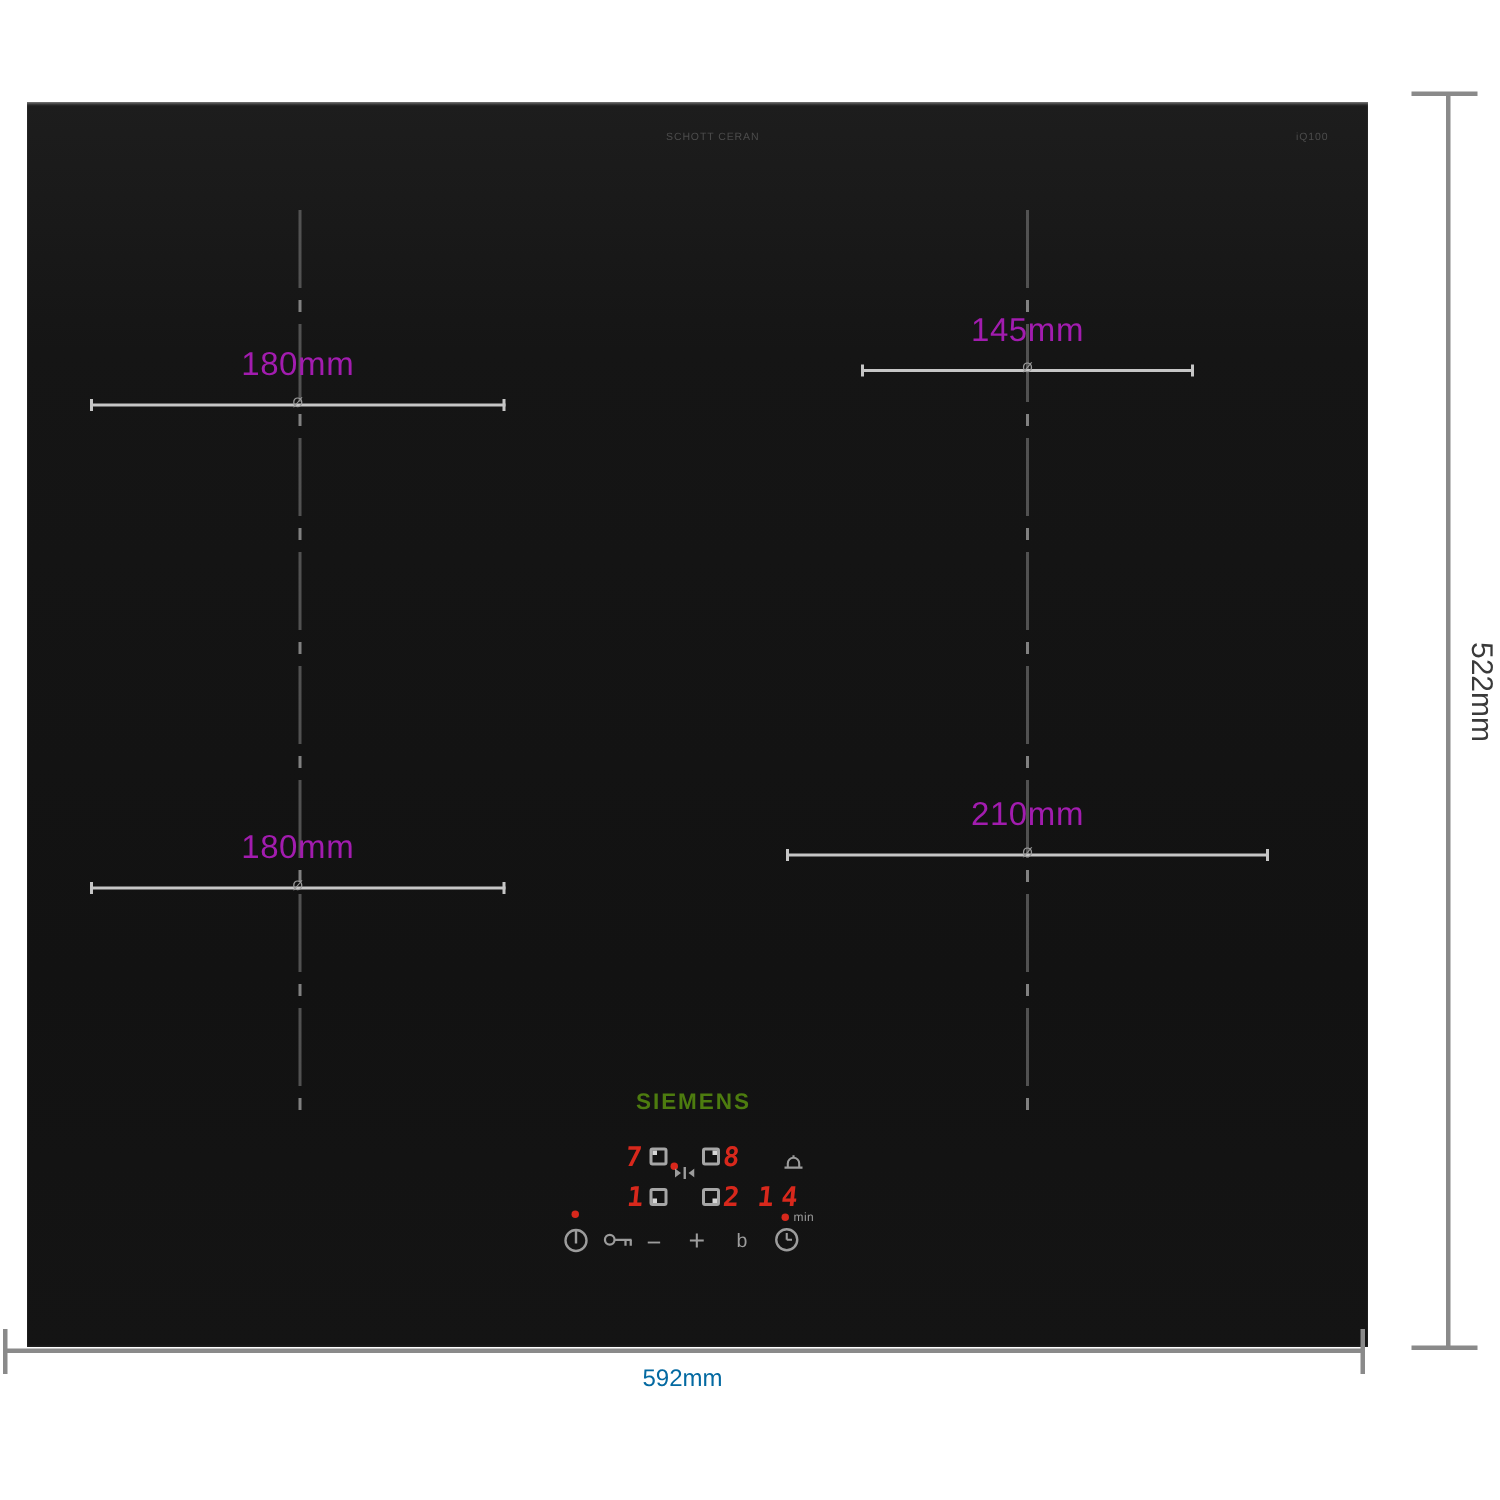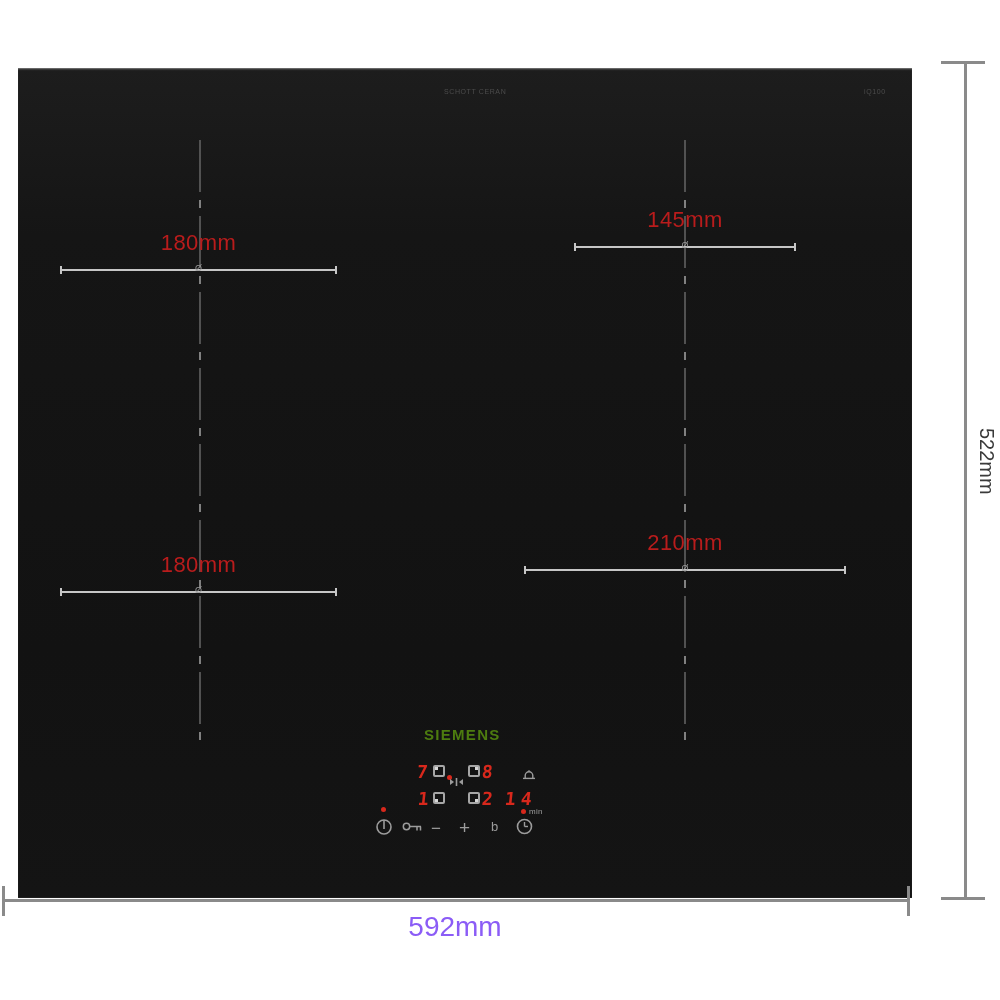--- a/index.html
+++ b/index.html
@@ -30,21 +30,21 @@
   .centerline.right { left:684px; }
 
   
   .zone-dim { position:absolute; }
   .zone-dim .dline { position:absolute; left:0; right:0; top:15px; height:2px; background:#c6c6c6; }
   .zone-dim .dtick { position:absolute; width:2px; height:8px; top:12px; background:#c6c6c6; }
   .zone-dim .dtick.l { left:0; } .zone-dim .dtick.r { right:0; }
   .zone-dim .dia { position:absolute; left:0; right:0; top:9px; text-align:center; font-size:9px; color:#9a9a9a; }
   .zone-label {
     position:absolute; left:0; right:0; top:-24px; text-align:center;
-    font-size:22px; color:#b91c1c; letter-spacing:0.4px;
+    font-size:22px; color:#a21caf; letter-spacing:0.4px;
   }
   .dim-bl-back  { left:60px;  top:254px; width:277px; }
   .dim-br-back  { left:574px; top:231px; width:222px; }
   .dim-bl-front { left:60px;  top:576px; width:277px; }
   .dim-br-front { left:524px; top:554px; width:322px; }
 
   
   .brand {
     position:absolute; left:424px; top:726px;
     font-size:15px; font-weight:bold; letter-spacing:1.3px; color:#4d7c0f;
@@ -69,21 +69,21 @@
 
   
   .odim-line-h { position:absolute; left:4px; top:899px; width:906px; height:3px; background:#8a8a8a; }
   .odim-tick-v { position:absolute; width:3px; height:30px; top:886px; background:#8a8a8a; }
   .odim-tick-v.l { left:2px; } .odim-tick-v.r { right:90px; left:907px; }
   .odim-line-v { position:absolute; left:964px; top:62px; width:3px; height:838px; background:#8a8a8a; }
   .odim-tick-h { position:absolute; height:3px; width:44px; left:941px; background:#8a8a8a; }
   .odim-tick-h.t { top:61px; } .odim-tick-h.b { top:897px; }
   .owidth-label {
     position:absolute; left:380px; top:911px; width:150px; text-align:center;
-    font-size:28px; color:#8b5cf6;
+    font-size:16px; color:#0369a1;
   }
   .oheight-label {
     position:absolute; left:975px; top:428px; height:90px;
     writing-mode:vertical-rl; font-size:20px; color:#3a3a3a;
   }
 </style>
 </head>
 <body>
 
 <div class="page">

